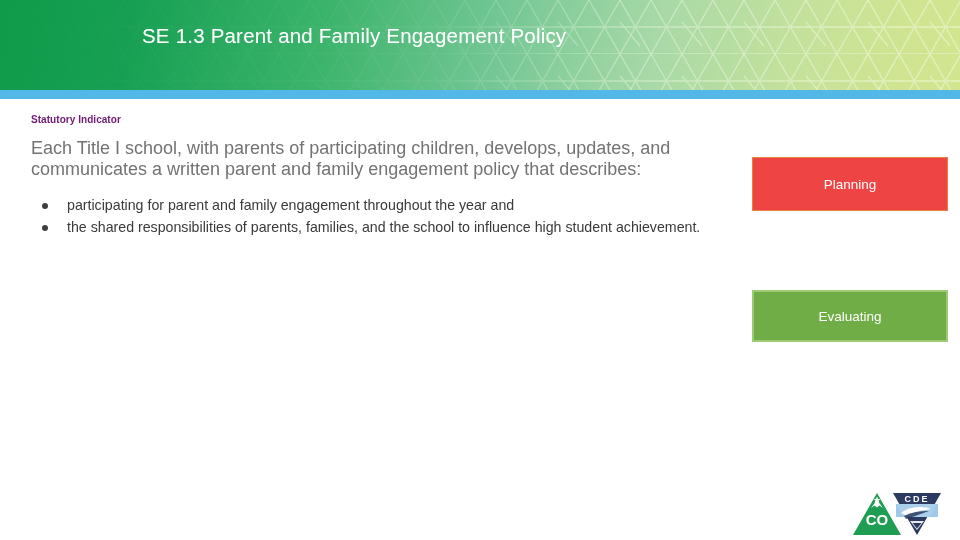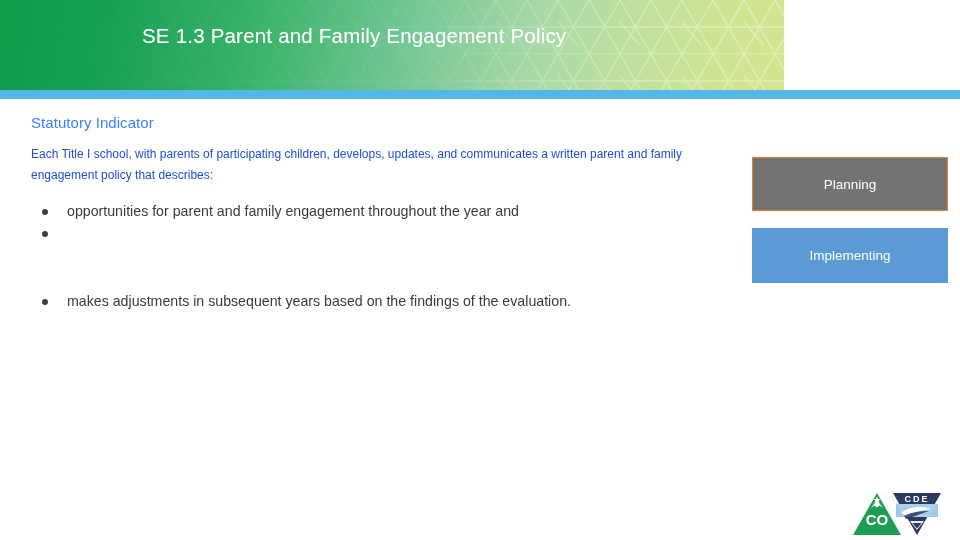--- a/index.html
+++ b/index.html
@@ -19,21 +19,21 @@
     width: 960px;
     height: 540px;
     background: #ffffff;
   }
 
   
   .header {
     position: absolute;
     left: 0;
     top: 0;
-    width: 784px;
+    width: 960px;
     height: 90px;
     background: linear-gradient(100deg,
         #0f9b4a 0%,
         #17a053 14%,
         #3cb46c 34%,
         #74c795 52%,
         #a8d9a7 68%,
         #c3e19c 82%,
         #cfe492 92%,
         #d2e58e 100%);
@@ -70,29 +70,29 @@
   }
 
   
   .content {
     position: absolute;
     left: 31px;
     top: 114px;
     width: 712px;
   }
   .lead-heading {
-    font-size: 15px;
-    font-weight: normal;
-    color: #3b82f6;
+    font-size: 10px;
+    font-weight: bold;
+    color: #701a75;
     margin: 0 0 13px 0;
     letter-spacing: 0.05px;
   }
   .para {
-    font-size: 12px;
-    color: #1d4ed8;
+    font-size: 18px;
+    color: #737373;
     line-height: 21px;
     margin: 0 0 10px 0;
   }
   .para.tight {
     margin-bottom: 6px;
   }
   ul.bullets {
     list-style: none;
     margin: 0 0 11px 0;
     padding: 0;
@@ -126,21 +126,21 @@
     display: flex;
     align-items: center;
     justify-content: center;
     color: #ffffff;
     font-size: 13.5px;
     box-sizing: border-box;
   }
   .stage-planning {
     top: 157px;
     height: 54px;
-    background: #737373;
+    background: #ef4444;
     border: 1px solid #eb8138;
   }
   .stage-implementing {
     top: 228px;
     height: 55px;
     background: #5b9bd5;
     border: 1px solid #5b9bd5;
   }
   .stage-evaluating {
     top: 290px;
@@ -196,54 +196,51 @@
 
     <div class="lead-heading">Statutory Indicator</div>
 
     <p class="para tight">Each Title I school, with parents of participating children, develops, updates, and communicates a written parent and family engagement policy that describes:</p>
 
     <div class="spacer-sm"></div>
 
     <ul class="bullets">
       <li>
         <span class="dot"></span>
-        <span>opportunities for parent and family engagement throughout the year and</span>
+        <span>participating for parent and family engagement throughout the year and</span>
       </li>
       <li>
         <span class="dot"></span>
+        <span>the shared responsibilities of parents, families, and the school to influence high student achievement.</span>
       </li>
     </ul>
 
     <div class="spacer-sm"></div>
 
 
     <div class="spacer-md"></div>
 
     <ul class="bullets">
     </ul>
 
     <div class="spacer-md"></div>
 
 
     <div class="spacer-sm"></div>
 
     <ul class="bullets">
-      <li>
-        <span class="dot"></span>
-        <span>makes adjustments in subsequent years based on the findings of the evaluation.</span>
-      </li>
     </ul>
 
   </div>
 
   <div class="stage-box stage-planning">
     <span>Planning</span>
   </div>
-  <div class="stage-box stage-implementing">
-    <span>Implementing</span>
+  <div class="stage-box stage-evaluating">
+    <span>Evaluating</span>
   </div>
 
   <svg class="logo" viewBox="0 0 92 46" xmlns="http://www.w3.org/2000/svg">
 
     <polygon points="26,2 50,44 2,44" fill="#1f9d52"></polygon>
 
     <path d="M20,17 L26,9 L32,17 L28.5,14.5 L26,16.5 L23.5,14.5 Z" fill="#ffffff"></path>
     <path d="M26,5.5 L27.1,8 L29.6,8 L27.6,9.6 L28.4,12 L26,10.6 L23.6,12 L24.4,9.6 L22.4,8 L24.9,8 Z" fill="#ffffff"></path>
     <text x="26" y="34" font-family="'Liberation Sans', sans-serif" font-size="15" font-weight="bold" fill="#ffffff" text-anchor="middle">CO</text>
 

